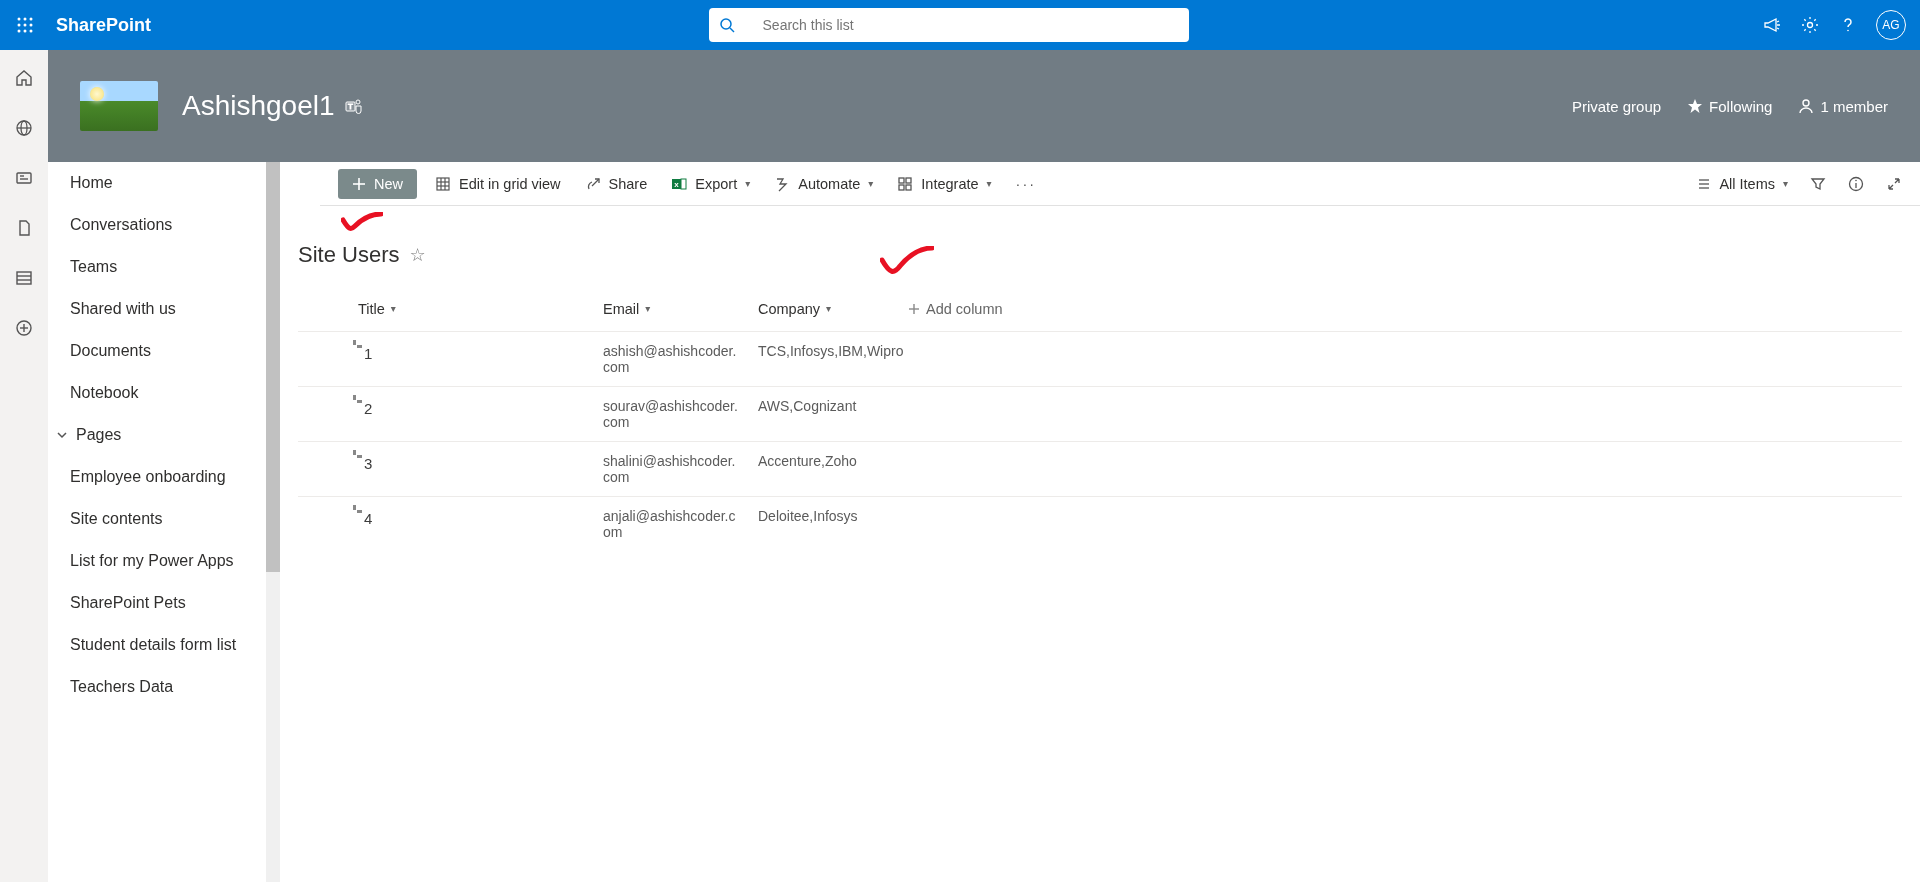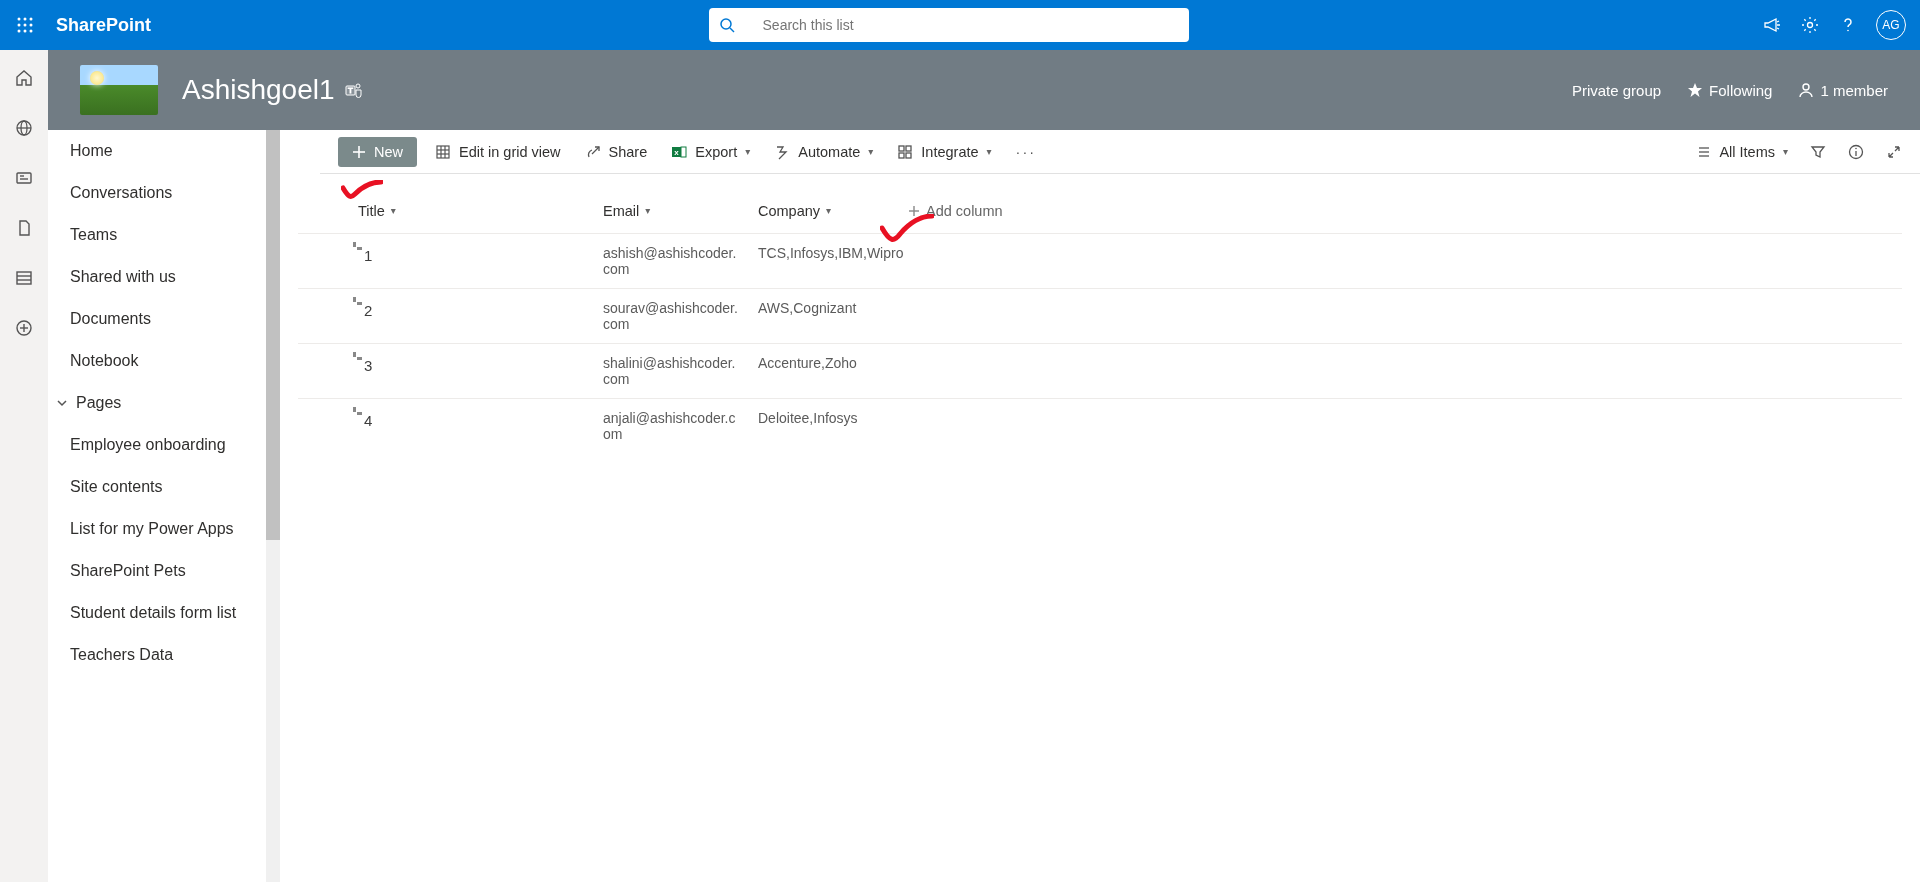--- a/index.html
+++ b/index.html
@@ -25,21 +25,21 @@
 
   .body { flex:1; display:flex; min-height:0; }
 
   
   .rail { width:48px; background:#f3f2f1; display:flex; flex-direction:column; align-items:center; padding-top:18px; gap:30px; flex-shrink:0;}
   .rail .ricon { width:20px; height:20px; cursor:pointer; color:#555; display:flex; align-items:center; justify-content:center;}
 
   
   .main { flex:1; display:flex; flex-direction:column; min-width:0; }
   .site-header {
-    background:#717c84; color:#fff; height:80px; display:flex; align-items:center;
+    background:#717c84; color:#fff; height:112px; display:flex; align-items:center;
     padding: 0 32px;
   }
   .site-logo { width:78px; height:50px; border-radius:2px; overflow:hidden; margin-right:24px;
     background: linear-gradient(180deg,#a8d8ff 0%, #a8d8ff 40%, #4a8a2a 40%, #3a7020 100%);
     position:relative;
   }
   .site-logo::before { content:""; position:absolute; left:10px; top:6px; width:14px; height:14px; border-radius:50%; background: radial-gradient(circle,#fff8d0,#f8e070); box-shadow:0 0 6px #fff; }
   .site-title { font-size:28px; font-weight:400; display:flex; align-items:center; gap:10px; }
   .site-header .right { margin-left:auto; display:flex; align-items:center; gap:26px; font-size:15px;}
   .site-header .right .mitem { display:flex; align-items:center; gap:6px; cursor:pointer;}
@@ -355,20 +355,24 @@
         </div>
 
         <div class="list-area">
           <svg class="redcheck1" width="42" height="20" viewBox="0 0 42 20">
               <path d="M2 8 C 8 18, 10 18, 14 14 C 22 6, 32 2, 40 2" stroke="#e81123" stroke-width="5" fill="none" stroke-linecap="round"></path>
             </svg>
           <svg class="redcheck2" width="54" height="30" viewBox="0 0 54 30">
               <path d="M2 14 C 10 28, 14 28, 20 20 C 30 8, 42 2, 52 2" stroke="#e81123" stroke-width="5" fill="none" stroke-linecap="round"></path>
             </svg>
 
+          <div class="list-title-row">
+            <span class="list-title">Site Users</span>
+            <span class="star">☆</span>
+          </div>
 
           <div class="table">
             <div class="thead">
               <div class="th title">
                   <span>Title</span>
                   <span class="chev-down">▾</span>
                 </div>
               <div class="th email">
                   <span>Email</span>
                   <span class="chev-down">▾</span>

